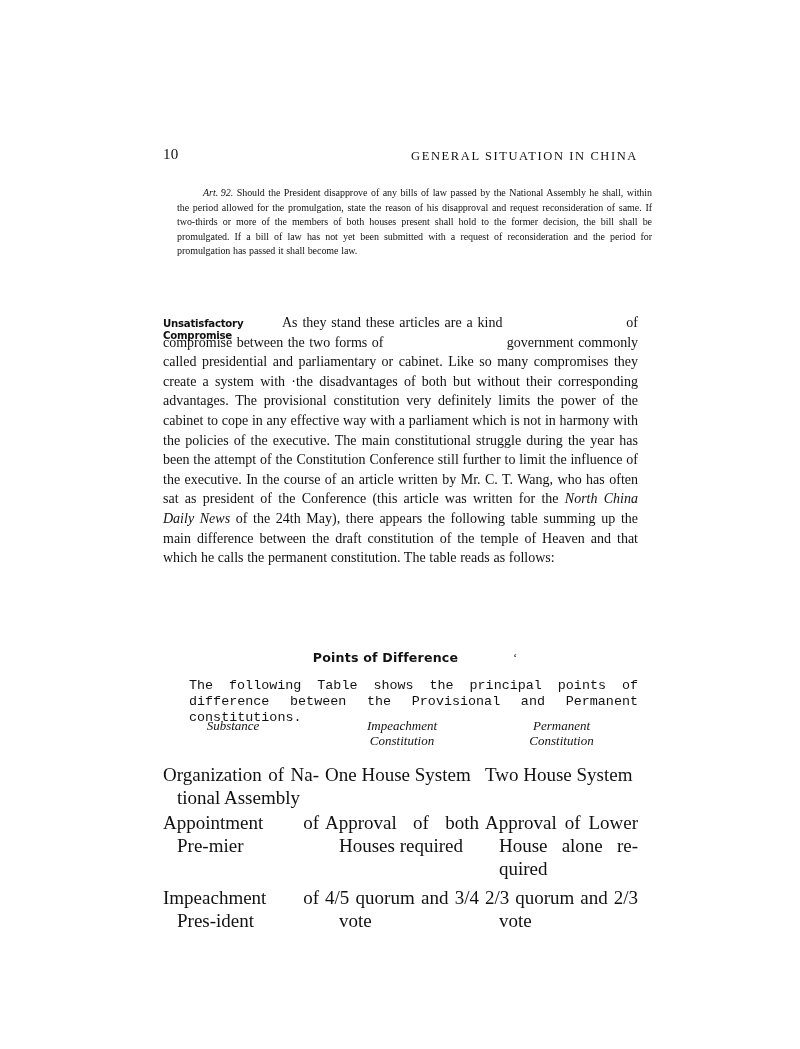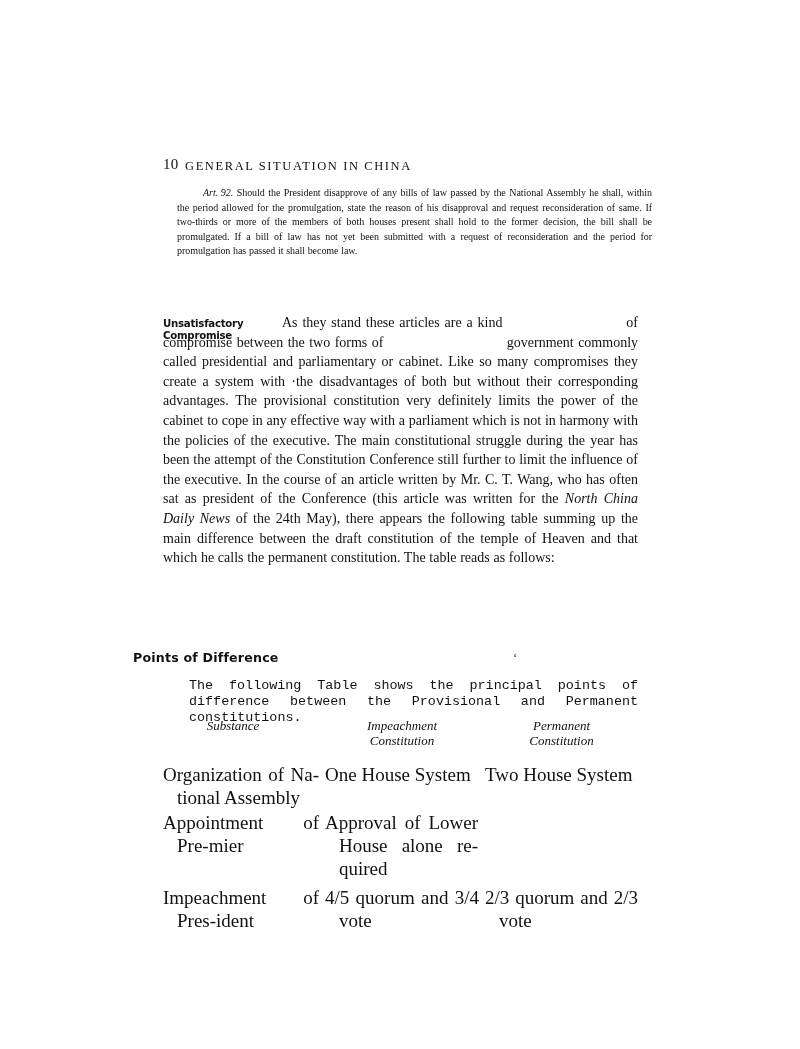--- a/index.html
+++ b/index.html
@@ -23,35 +23,34 @@
     height: 1049px;
   }
 
   
   .runhead {
     position: absolute;
     top: 146px;
     left: 163px;
     width: 475px;
     height: 20px;
-    margin-top: 10px;
   }
   .folio {
     position: absolute;
     left: 0;
     top: 0;
     font-size: 15px;
     letter-spacing: 0.2px;
   }
   .runhead-title {
     position: absolute;
-    left: 8px;
+    left: 0;
     top: 3px;
     width: 475px;
-    text-align: left;
+    text-align: right;
     font-size: 12.5px;
     font-variant: small-caps;
     letter-spacing: 1.6px;
     text-indent: 14px;
   }
 
   
   .quoted {
     position: absolute;
     top: 186px;
@@ -103,20 +102,21 @@
     width: 119px;
   }
   .body-text i { font-style: italic; }
 
   
   .sect-head {
     position: absolute;
     top: 650px;
     left: 163px;
     width: 475px;
+    text-align: center;
     font-family: "DejaVu Sans", "Liberation Sans", sans-serif;
     font-weight: bold;
     font-size: 12.6px;
     letter-spacing: 0.2px;
     text-indent: -30px;
   }
   .stray-mark {
     position: absolute;
     top: 650px;
     left: 513px;
@@ -237,20 +237,21 @@
     <div class="tbody">
 
       <div class="trow">
         <div class="col col1">Organization of Na-tional Assembly</div>
         <div class="col col2">One House System</div>
         <div class="col col3">Two House System</div>
       </div>
 
       <div class="trow">
         <div class="col col1">Appointment of Pre-mier</div>
+        <div class="col col2">Approval of both Houses required</div>
         <div class="col col3">Approval of Lower House alone re-quired</div>
       </div>
 
       <div class="row-gap-1"></div>
 
 
       <div class="trow">
         <div class="col col1">Impeachment of Pres-ident</div>
         <div class="col col2">4/5 quorum and 3/4 vote</div>
         <div class="col col3">2/3 quorum and 2/3 vote</div>

